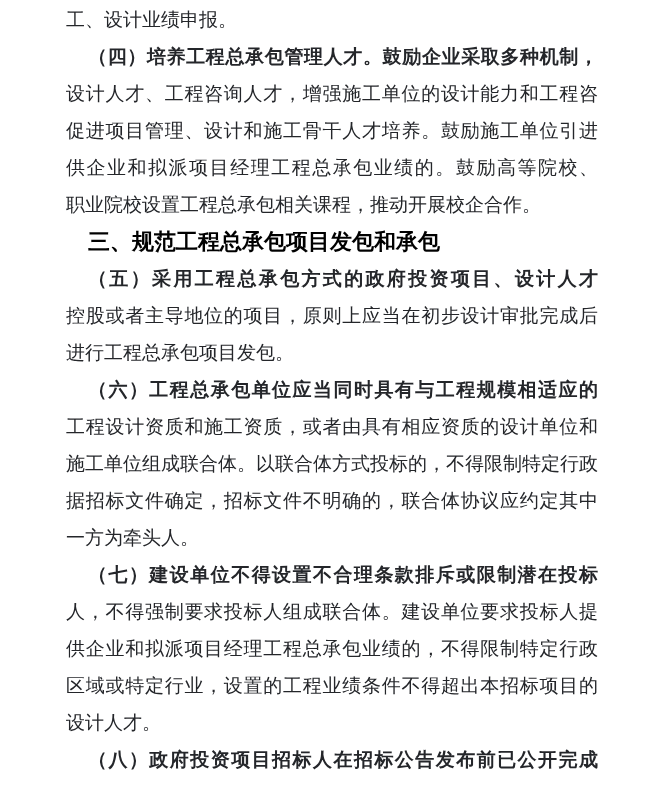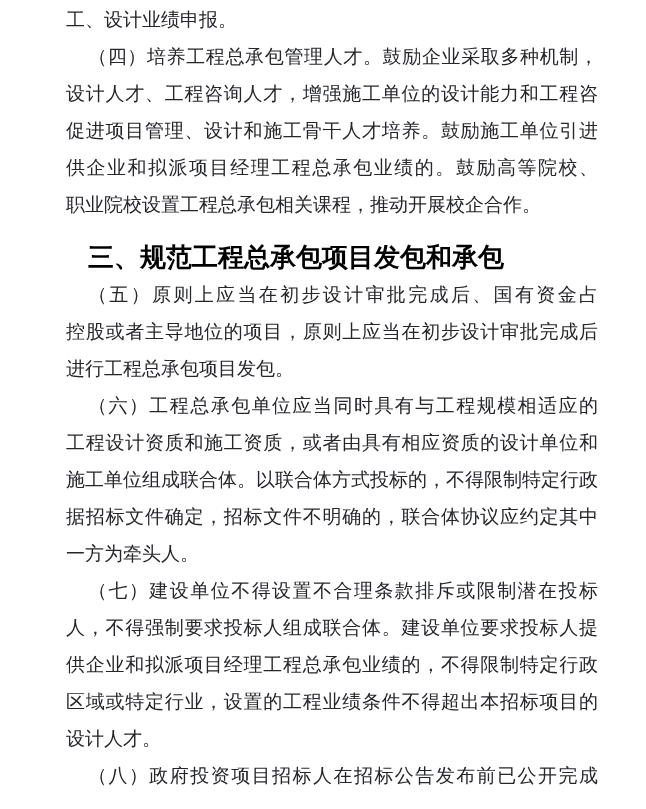--- a/index.html
+++ b/index.html
@@ -22,29 +22,28 @@
   .line {
     height: 37px;
     line-height: 37px;
     white-space: nowrap;
     overflow: hidden;
     text-align: justify;
     text-justify: inter-character;
   }
   .full { text-align-last: justify; }
   .end  { text-align-last: left; }
-  .indent { padding-left: 22px; }
+  .indent { padding-left: 22px; font-weight: bold; }
   .heading-line {
     font-family: "Liberation Sans", sans-serif;
     font-weight: 700;
-    font-size: 26px;
+    font-size: 22px;
     color: var(--heading-color, #000000);
     text-align-last: left;
     padding-left: 22px;
-    margin-top: 16px;
   }
 </style>
 </head>
 <body>
 
 <div class="page">
 
   <div class="block">
     <div class="line end">工、设计业绩申报。</div>
   </div>
@@ -55,21 +54,21 @@
     <div class="line full">促进项目管理、设计和施工骨干人才培养。鼓励施工单位引进</div>
     <div class="line full">供企业和拟派项目经理工程总承包业绩的。鼓励高等院校、</div>
     <div class="line end">职业院校设置工程总承包相关课程，推动开展校企合作。</div>
   </div>
 
   <div class="block">
     <div class="line heading-line">三、规范工程总承包项目发包和承包</div>
   </div>
 
   <div class="block">
-    <div class="line full indent">（五）原则上应当在初步设计审批完成后、国有资金占</div>
+    <div class="line full indent">（五）采用工程总承包方式的政府投资项目、设计人才</div>
     <div class="line full">控股或者主导地位的项目，原则上应当在初步设计审批完成后</div>
     <div class="line end">进行工程总承包项目发包。</div>
   </div>
 
   <div class="block">
     <div class="line full indent">（六）工程总承包单位应当同时具有与工程规模相适应的</div>
     <div class="line full">工程设计资质和施工资质，或者由具有相应资质的设计单位和</div>
     <div class="line full">施工单位组成联合体。以联合体方式投标的，不得限制特定行政</div>
     <div class="line full">据招标文件确定，招标文件不明确的，联合体协议应约定其中</div>
     <div class="line end">一方为牵头人。</div>

